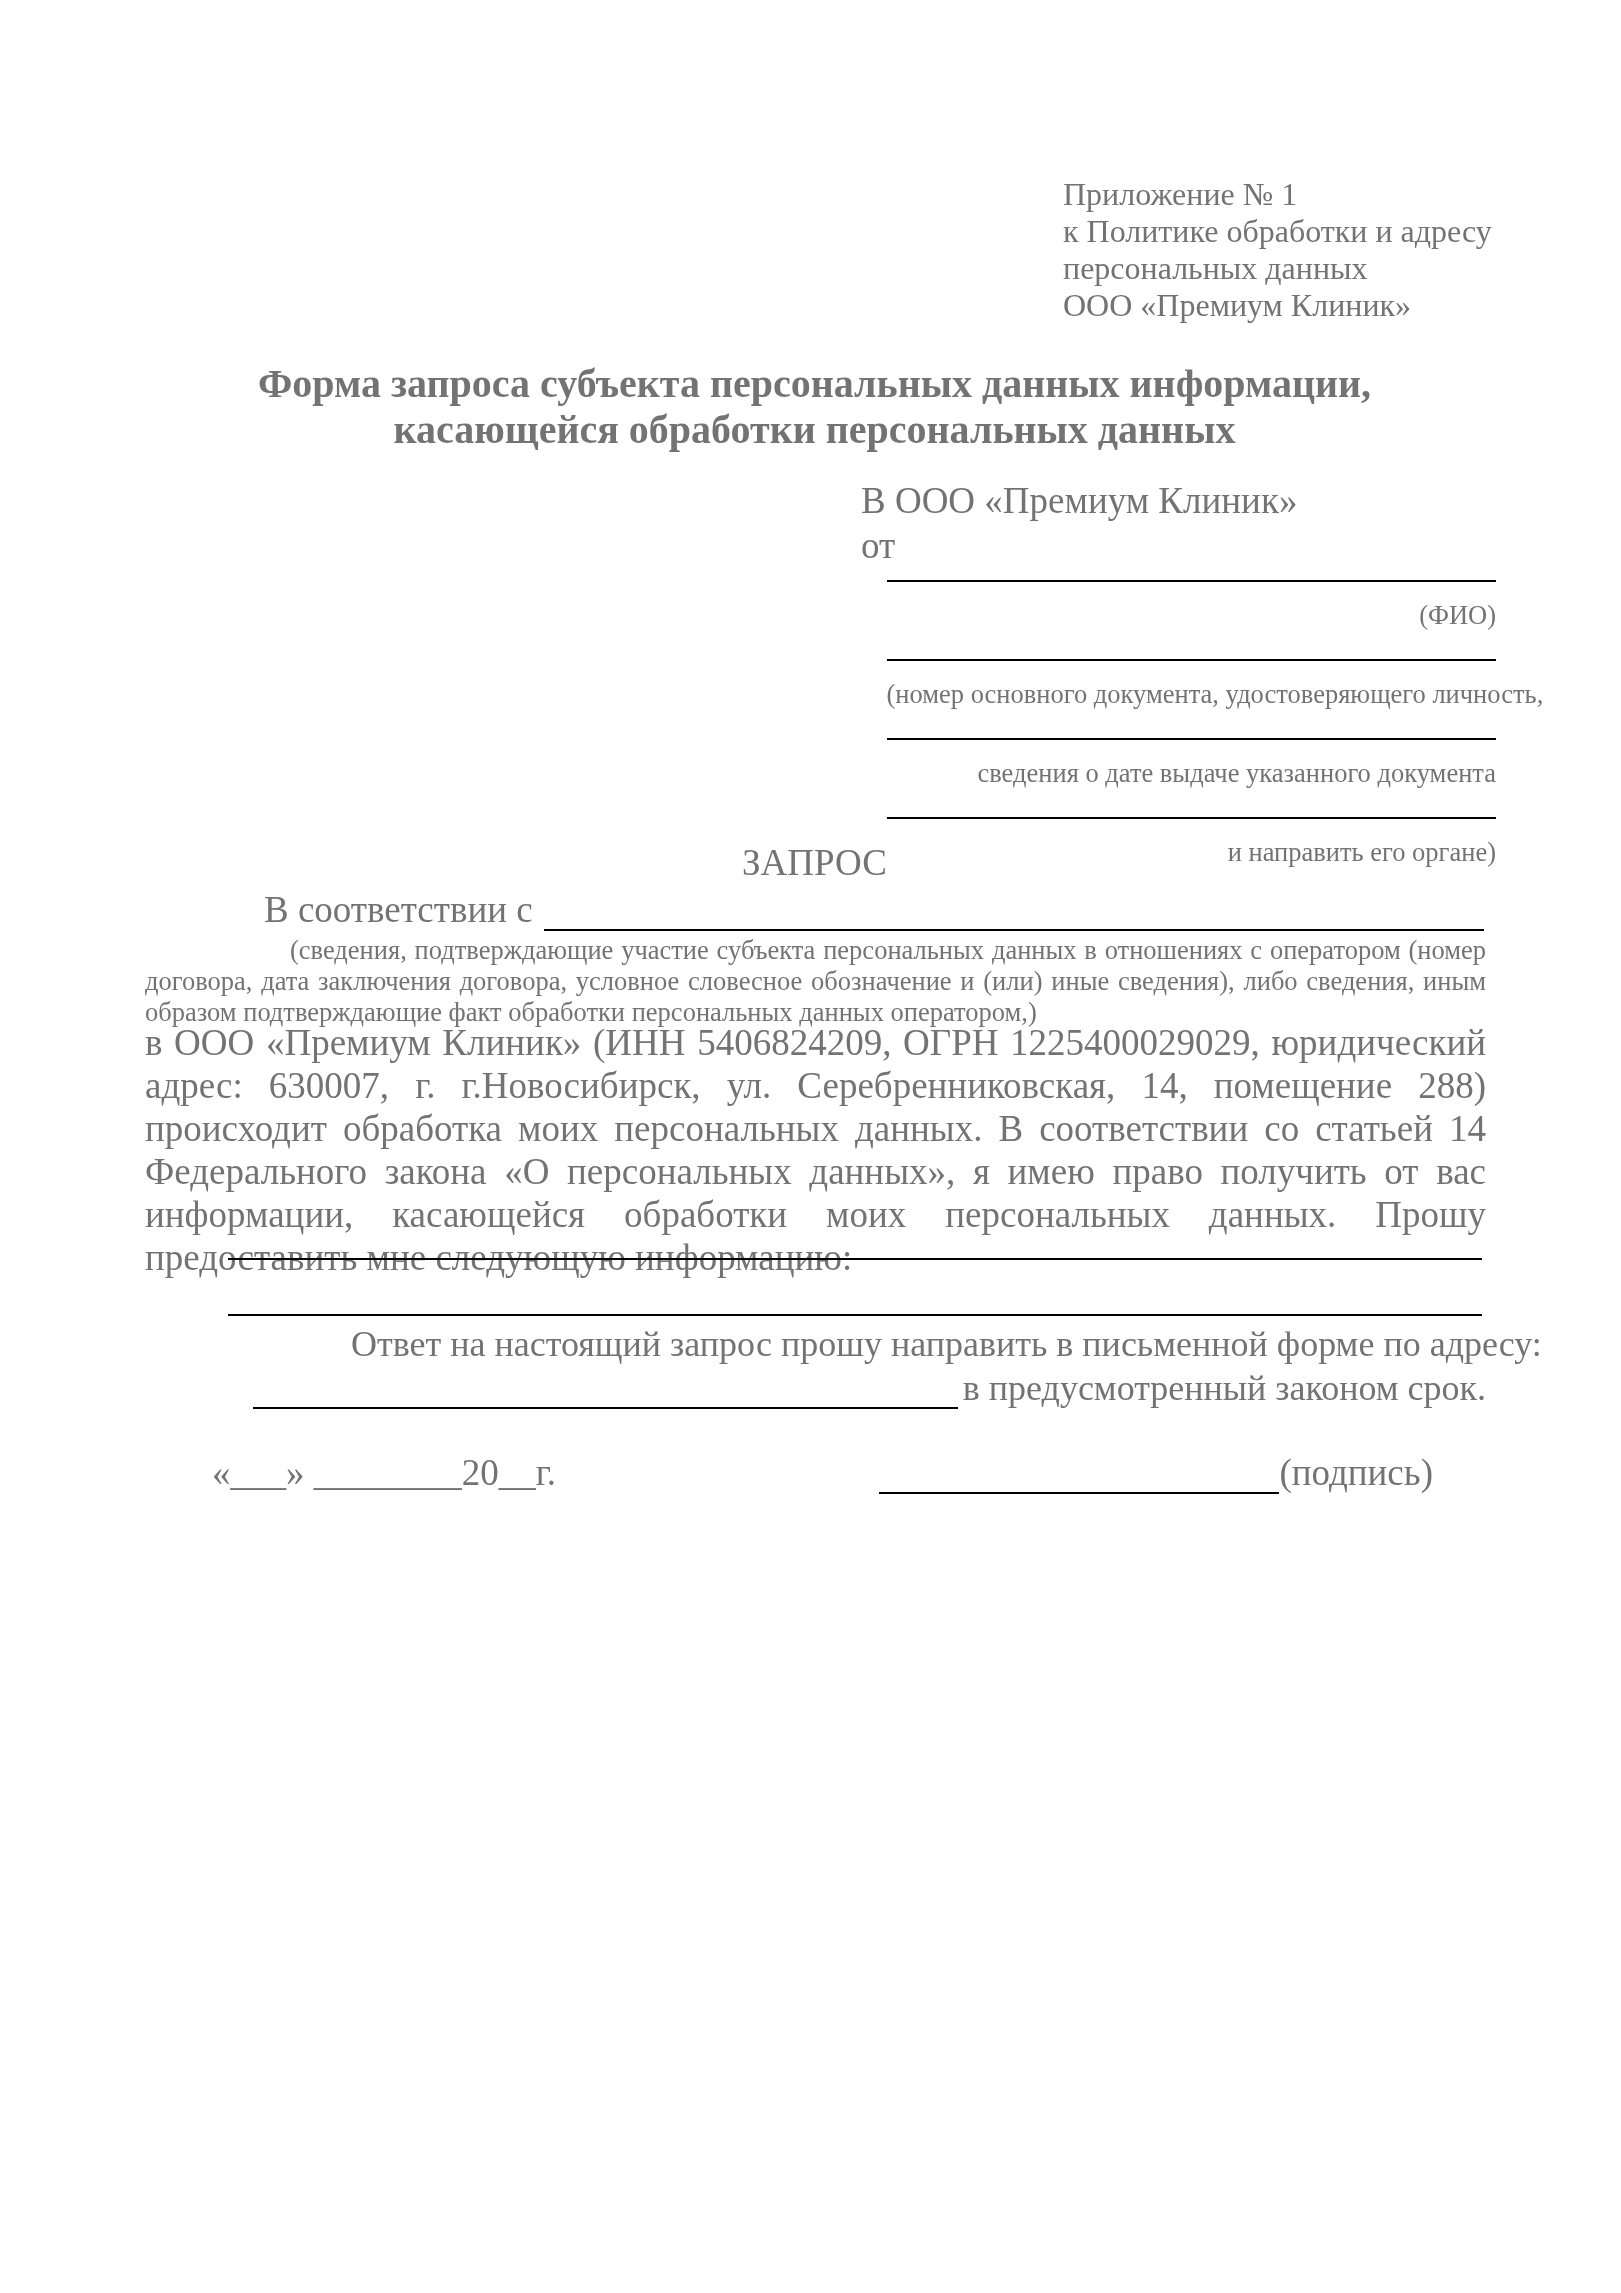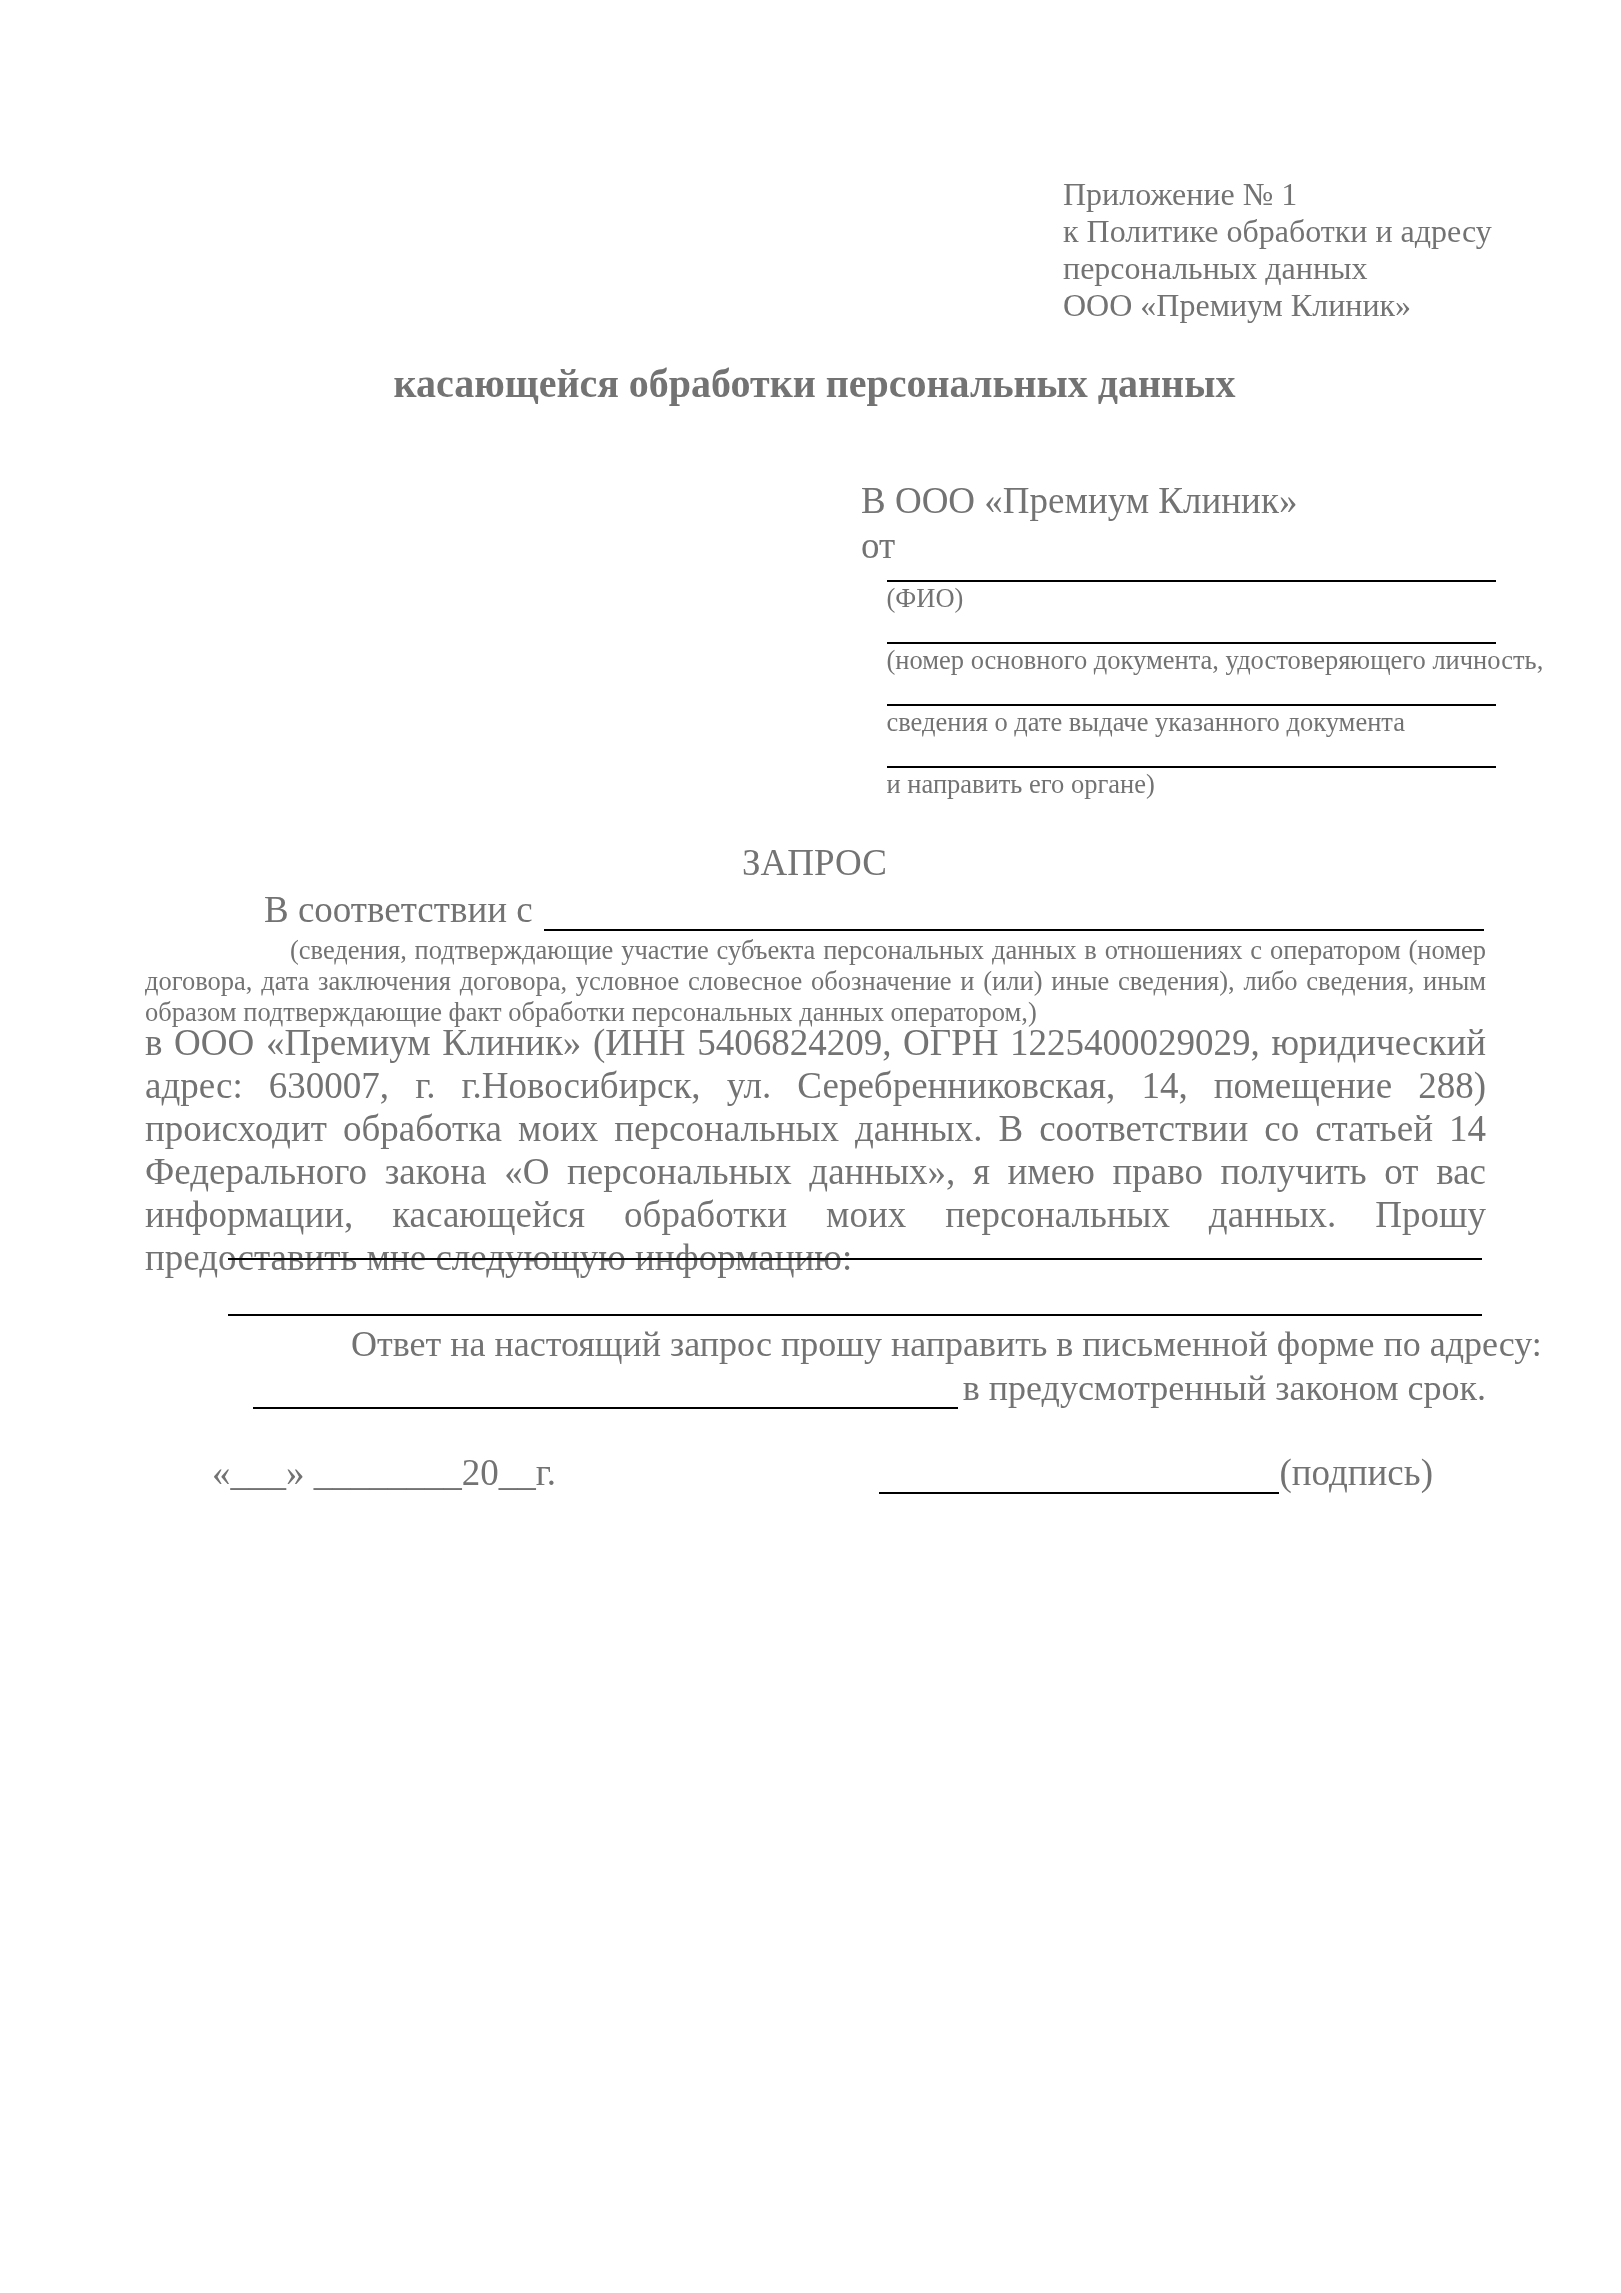--- a/index.html
+++ b/index.html
@@ -44,24 +44,24 @@
     top: 480px;
     width: 635px;
     font-size: 37px;
     line-height: 41px;
   }
   .addressee .from { margin-top: 3.9px; }
   .field { margin-left: 25.5px; margin-top: 29px; }
   .field.f1 { margin-top: 13.7px; }
   .fill { height: 0; border-bottom: 2.9px solid #000; }
   .caption {
-    text-align: left;
+    text-align: right;
     font-size: 26.5px;
     line-height: 30px;
-    padding-top: 1px;
+    padding-top: 18px;
     white-space: nowrap;
   }
 
   .req-heading {
     position: absolute;
     left: 145px;
     top: 841px;
     width: 1339px;
     text-align: center;
     font-size: 37px;
@@ -151,20 +151,21 @@
 <div class="page">
 
   <div class="header-note">
     <div>Приложение № 1</div>
     <div>к Политике обработки и адресу</div>
     <div>персональных данных</div>
     <div>ООО «Премиум Клиник»</div>
   </div>
 
   <div class="title">
+    <div>Форма запроса субъекта персональных данных информации,</div>
     <div>касающейся обработки персональных данных</div>
   </div>
 
   <div class="addressee">
     <div class="to">В ООО «Премиум Клиник»</div>
     <div class="from">от</div>
 
     <div class="field f1">
       <div class="fill"></div>
       <div class="caption">(ФИО)</div>

